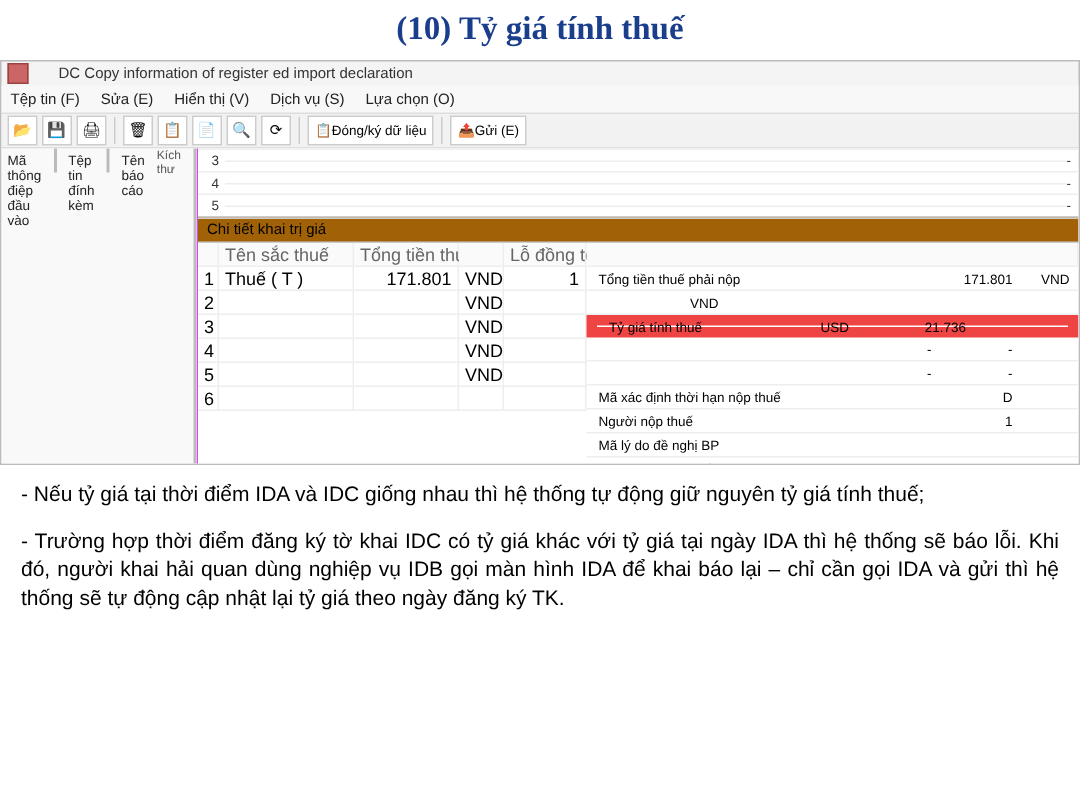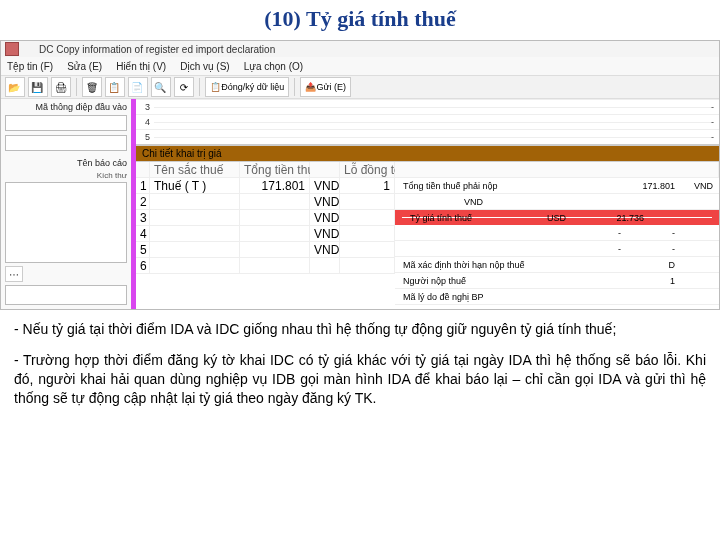--- a/index.html
+++ b/index.html
@@ -72,26 +72,25 @@
     font-size: 9px;
   }
   .sep { width:1px; height:18px; background:#ccc; margin:0 2px;}
   .body-area {
     display: flex;
     height: 210px;
   }
   .left-pane {
     width: 130px;
     background: #f9f9f9;
-    border-right: 5px solid #d946ef;
+    border-right: 1px solid #d946ef;
     font-size: 9px;
     color: #222;
     display: flex;
-    flex-direction: column;
-    text-align: right;
+    flex-direction: row;
   }
   .left-pane .lbl { padding: 3px 4px; }
   .left-pane .inp {
     margin: 0 4px 4px 4px;
     height: 14px;
     background: #fff;
     border: 1px solid #bbb;
   }
   .left-pane .sub { font-size:8px; color:#555; padding:0 4px 2px 4px;}
   .main-pane {
@@ -185,20 +184,21 @@
     <span class="tbtn">⟳</span>
     <span class="sep"></span>
     <span class="tbtn txt">📋 <span>Đóng/ký dữ liệu</span></span>
     <span class="sep"></span>
     <span class="tbtn txt">📤 <span>Gửi (E)</span></span>
   </div>
   <div class="body-area">
     <div class="left-pane">
       <div class="lbl">Mã thông điệp đầu vào</div>
       <div class="inp"></div>
+      <div class="lbl">Tệp tin đính kèm</div>
       <div class="inp"></div>
       <div class="lbl">Tên báo cáo</div>
       <div class="sub">Kích thư</div>
       <div style="flex:1;margin:0 4px;background:#fff;border:1px solid #bbb;"></div>
       <div style="display:flex;align-items:center;gap:4px;padding:3px 4px;">
         <span class="tbtn" style="width:16px;height:14px;">⋯</span>
       </div>
       <div style="height:18px;margin:0 4px 4px 4px;background:#fff;border:1px solid #bbb;"></div>
     </div>
     <div class="main-pane">

